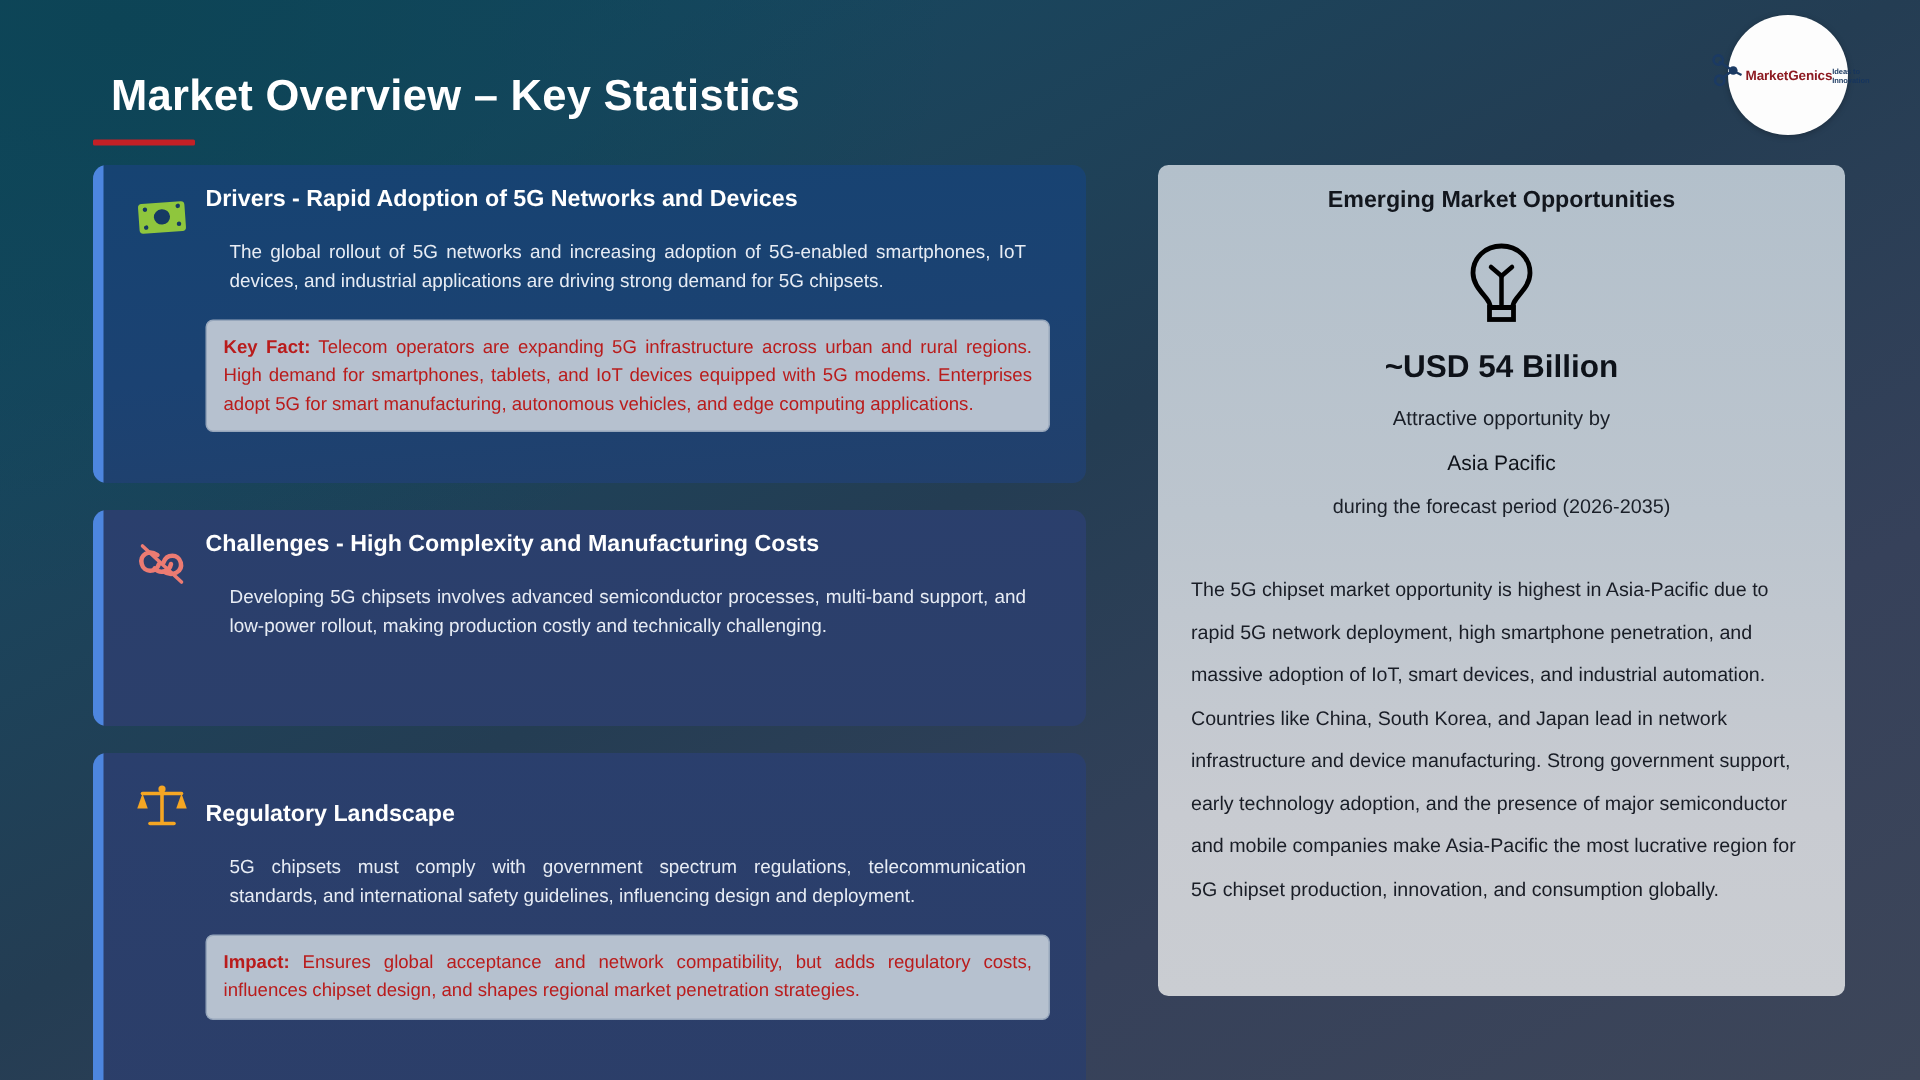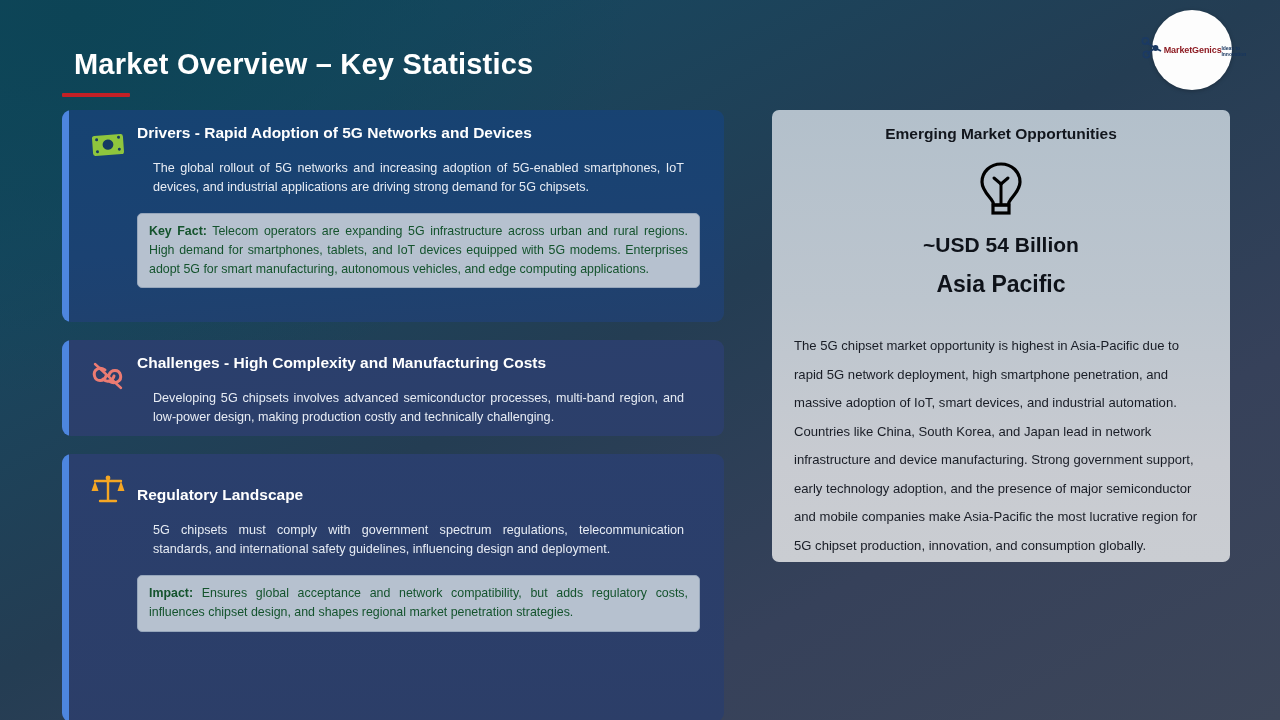--- a/index.html
+++ b/index.html
@@ -96,21 +96,21 @@
   .card .accent {
     position: absolute;
     left: 0;
     top: 0;
     bottom: 0;
     width: 7px;
     background: #4d86df;
     border-radius: 9px 0 0 9px;
   }
   .card.drivers  { background: linear-gradient(175deg, #164372 0%, #1b4272 55%, #22406c 100%); height: 212px; }
-  .card.challenges { background: linear-gradient(175deg, #2a3f6d 0%, #2c3f6a 100%); height: 96px; }
+  .card.challenges { background: linear-gradient(175deg, #2a3f6d 0%, #2c3f6a 100%); height: 144px; }
   .card.regulatory { background: linear-gradient(178deg, #2a3f6d 0%, #2c3e68 100%); height: 268px; }
 
   .card-icon {
     position: absolute;
     left: 26px;
     top: 16px;
     width: 40px;
     height: 40px;
     display: flex;
     align-items: center;
@@ -133,32 +133,32 @@
   }
 
   .note-box {
     margin-top: 12px;
     background: #b6c1cf;
     border: 1px solid #96a6bb;
     border-radius: 5px;
     padding: 8px 11px 9px 11px;
     font-size: 12.4px;
     line-height: 1.52;
-    color: #14532d;
+    color: #b91c1c;
     text-align: justify;
   }
   .note-box b { font-weight: bold; }
 
   
   .right-panel {
     position: absolute;
     left: 772px;
     top: 110px;
     width: 458px;
-    height: 452px;
+    height: 554px;
     box-sizing: border-box;
     background: linear-gradient(180deg, #b3c0cb 0%, #bcc5ce 42%, #c8cbd1 78%, #cacdd2 100%);
     border-radius: 7px;
     padding: 15px 16px 10px 16px;
     text-align: center;
   }
   .panel-title {
     margin: 0;
     font-size: 15.5px;
     font-weight: bold;
@@ -175,22 +175,22 @@
     font-weight: bold;
     color: #0e1219;
   }
   .panel-sub {
     margin: 14px 0 0 0;
     font-size: 13.5px;
     color: #1a1f28;
   }
   .panel-region {
     margin: 14px 0 0 0;
-    font-size: 23px;
-    font-weight: bold;
+    font-size: 14px;
+    font-weight: normal;
     color: #0e1219;
   }
   .panel-period {
     margin: 14px 0 0 0;
     font-size: 13.2px;
     color: #1a1f28;
   }
   .panel-para {
     margin: 34px 6px 0 6px;
     font-size: 13.1px;
@@ -251,21 +251,21 @@
         <svg width="36" height="30" viewBox="0 0 36 30">
           <g fill="none" stroke="#ec7b72" stroke-width="3" stroke-linecap="round">
             <path d="M15 9 C9 5, 3 9, 4.5 15 C6 21, 14 21, 16 15"></path>
             <path d="M19 20 C25 24, 32 20, 30.5 14 C29 8, 21 8, 19 14"></path>
             <path d="M13 18 C17 22, 23 20, 24 15"></path>
           </g>
           <line x1="5" y1="3" x2="31" y2="27" stroke="#ec7b72" stroke-width="2.4" stroke-linecap="round"></line>
         </svg>
       </div>
       <h2 class="card-heading">Challenges - High Complexity and Manufacturing Costs</h2>
-      <p class="card-body">Developing 5G chipsets involves advanced semiconductor processes, multi-band region, and low-power design, making production costly and technically challenging.</p>
+      <p class="card-body">Developing 5G chipsets involves advanced semiconductor processes, multi-band support, and low-power rollout, making production costly and technically challenging.</p>
     </div>
 
     <div class="card regulatory">
       <div class="accent"></div>
       <div class="card-icon">
         <svg width="34" height="32" viewBox="0 0 34 32">
           <g stroke="#f5a623" stroke-width="2.4" fill="none" stroke-linecap="round">
             <line x1="17" y1="4" x2="17" y2="26"></line>
             <line x1="4" y1="7" x2="30" y2="7"></line>
             <line x1="9" y1="27" x2="25" y2="27"></line>
@@ -289,17 +289,19 @@
     <div class="bulb-wrap">
       <svg width="50" height="55" viewBox="0 0 50 55">
         <path d="M25 3 C14 3, 6 11, 6 21 C6 28, 11 33, 15 38 C17 40.5, 17.5 42, 17.5 44 L32.5 44 C32.5 42, 33 40.5, 35 38 C39 33, 44 28, 44 21 C44 11, 36 3, 25 3 Z" fill="none" stroke="#000000" stroke-width="3.2"></path>
         <line x1="25" y1="44" x2="25" y2="22" stroke="#000000" stroke-width="3"></line>
         <line x1="25" y1="23" x2="18" y2="17" stroke="#000000" stroke-width="3" stroke-linecap="round"></line>
         <line x1="25" y1="23" x2="32" y2="17" stroke="#000000" stroke-width="3" stroke-linecap="round"></line>
         <rect x="17" y="44" width="16" height="8" fill="none" stroke="#000000" stroke-width="3.2"></rect>
       </svg>
     </div>
     <p class="panel-value">~USD 54 Billion</p>
+    <p class="panel-sub">Attractive opportunity by</p>
     <p class="panel-region">Asia Pacific</p>
+    <p class="panel-period">during the forecast period (2026-2035)</p>
     <p class="panel-para">The 5G chipset market opportunity is highest in Asia-Pacific due to rapid 5G network deployment, high smartphone penetration, and massive adoption of IoT, smart devices, and industrial automation. Countries like China, South Korea, and Japan lead in network infrastructure and device manufacturing. Strong government support, early technology adoption, and the presence of major semiconductor and mobile companies make Asia-Pacific the most lucrative region for 5G chipset production, innovation, and consumption globally.</p>
   </div>
 
 </div>
 
 </body></html>

